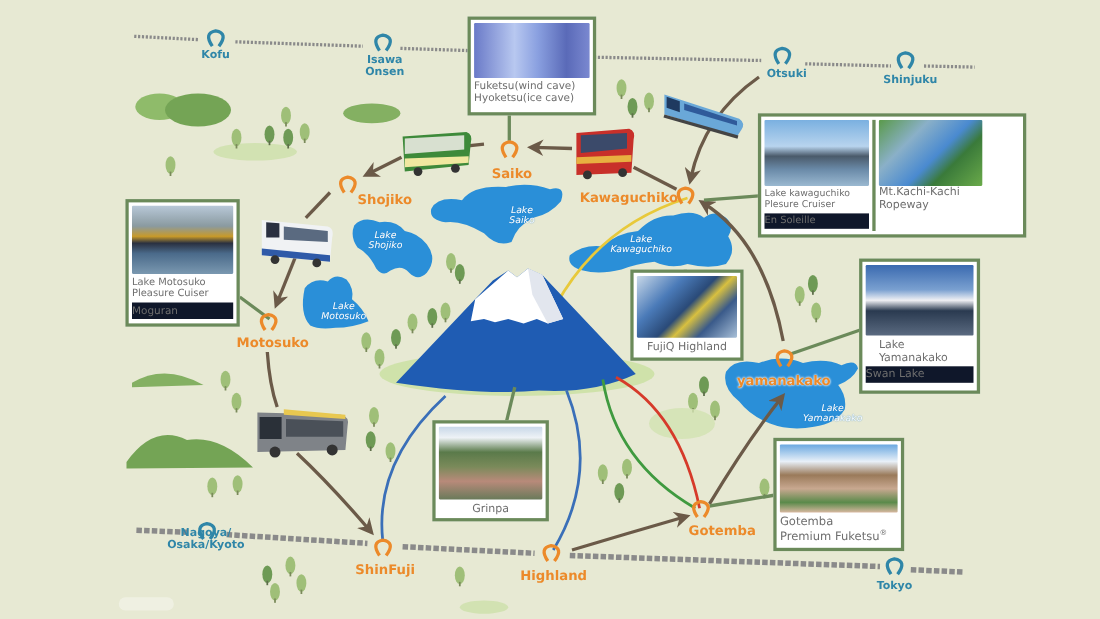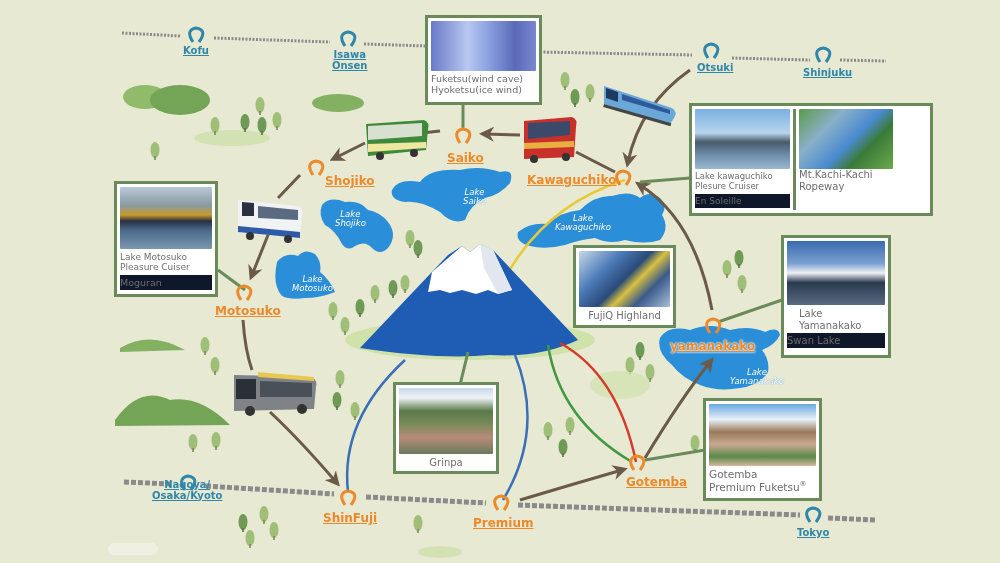--- a/index.html
+++ b/index.html
@@ -1,19 +1,19 @@
 <!DOCTYPE html>
 <html><head>
 <meta charset="utf-8">
 <style>
   html, body { margin:0; padding:0; }
   body { width:1000px; height:563px; overflow:hidden; background:#e6e8d2; font-family:"DejaVu Sans", sans-serif; }
   #map { position:relative; width:1000px; height:563px; background:#e7e9d3; }
   svg.layer { position:absolute; left:0; top:0; }
-  .lbl { position:absolute; font-weight:bold; white-space:nowrap; line-height:1.05;text-decoration:underline; }
+  .lbl { position:absolute; font-weight:bold; white-space:nowrap; line-height:1.05; }
   .lbl.teal { color:#2f86a8; font-size:10px; text-align:center; }
   .lbl.orange { color:#ec8a2a; font-size:12px; }
   .lake-lbl { position:absolute; color:#ffffff; font-style:italic; font-size:8.5px; line-height:1.05; text-align:center; text-shadow:0 0 1px #2a7fc0; }
   .card { position:absolute; background:#ffffff; border:3px solid #6b8a5a; box-sizing:border-box; padding:3px; }
   .card .photo { width:100%; box-sizing:border-box; border-radius:1px; }
   .card .cap { font-size:9.5px; color:#6e6e6e; line-height:1.15; margin-top:3px; }
   .card .sub { font-size:9.5px; color:#6e6e6e; background:#0f172a; text-align:left; padding:2px 0; margin-top:2px; }
   .vehicle { position:absolute; }
   .watermark { position:absolute; left:108px; top:543px; width:50px; height:12px; border-radius:6px; background:rgba(255,255,255,0.35); }
 </style>
@@ -226,21 +226,21 @@
   </div>
   <div class="lbl teal" style="left:797px;top:528px">Tokyo</div>
 
   <div class="lbl orange" style="left:447px;top:152px">Saiko</div>
   <div class="lbl orange" style="left:325px;top:175px">Shojiko</div>
   <div class="lbl orange" style="left:527px;top:174px">Kawaguchiko</div>
   <div class="lbl orange" style="left:215px;top:305px">Motosuko</div>
   <div class="lbl orange" style="left:670px;top:340px;text-shadow:0 0 2px #fff,0 0 2px #fff">yamanakako</div>
   <div class="lbl orange" style="left:626px;top:476px">Gotemba</div>
   <div class="lbl orange" style="left:323px;top:512px">ShinFuji</div>
-  <div class="lbl orange" style="left:473px;top:517px">Premium</div>
+  <div class="lbl orange" style="left:473px;top:517px">Highland</div>
 
   <div class="lake-lbl" style="left:463px;top:188px">
     <div>Lake</div>
       <div>Saiko</div>
   </div>
   <div class="lake-lbl" style="left:335px;top:210px">
     <div>Lake</div>
       <div>Shojiko</div>
   </div>
   <div class="lake-lbl" style="left:555px;top:214px">
@@ -253,21 +253,21 @@
   </div>
   <div class="lake-lbl" style="left:730px;top:368px">
     <div>Lake</div>
       <div>Yamanakako</div>
   </div>
 
   <div class="card" style="left:425px;top:15px;width:117px;height:90px">
     <div class="photo" style="height:50px;background:linear-gradient(90deg,#6a7ac8 0%,#b8c8f0 35%,#8aa0e0 55%,#5a6ab8 80%,#7a88d0 100%)"></div>
     <div class="cap">
       <div>Fuketsu(wind cave)</div>
-      <div>Hyoketsu(ice wind)</div>
+      <div>Hyoketsu(ice cave)</div>
     </div>
   </div>
 
   <div class="card" style="left:689px;top:103px;width:244px;height:113px;padding:3px;display:flex;gap:3px">
     <div style="width:95px;border-right:3px solid #6b8a5a;padding-right:3px">
       <div class="photo" style="height:60px;background:linear-gradient(180deg,#7ab0e0 0%,#b8d4ee 40%,#4a5a6a 55%,#6a8aa8 75%,#9ab8d0 100%)"></div>
       <div class="cap" style="font-size:8.5px">
         <div>Lake kawaguchiko</div>
         <div>Plesure Cruiser</div>
       </div>

